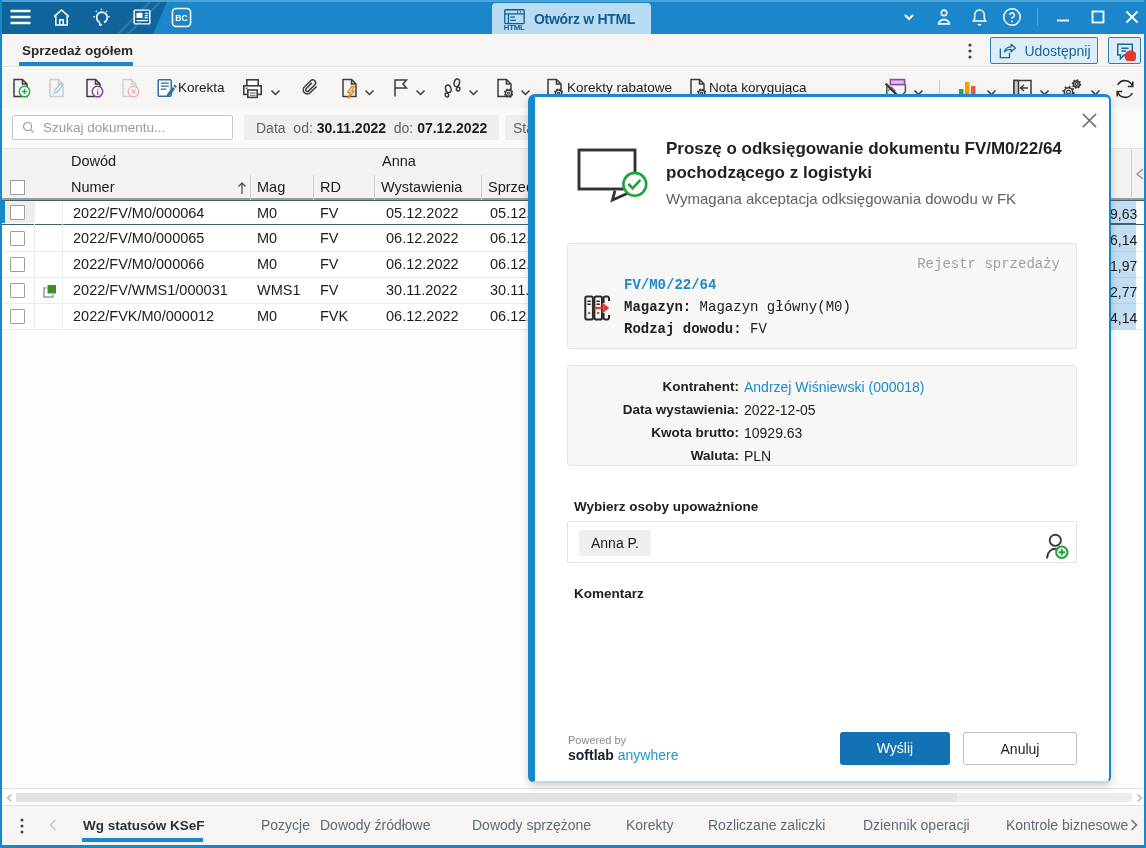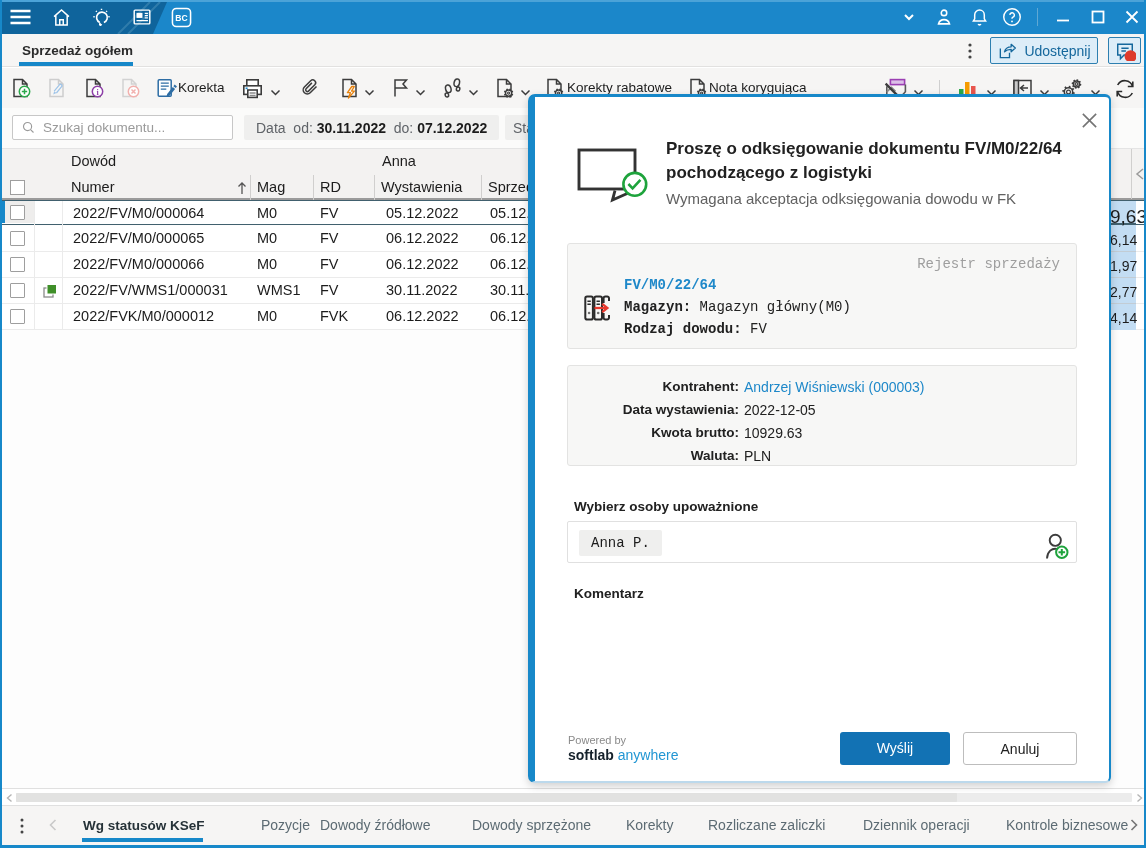--- a/index.html
+++ b/index.html
@@ -80,21 +80,21 @@
 .gbox { position:absolute; left:32px; width:510px; background:#f7f7f6; border:1px solid #e3e3e2; border-radius:3px; font-size:14px; }
 #gbox1 { top:146px; height:106px;font-family:Liberation Mono, monospace; }
 #gbox2 { top:268px; height:101px; }
 #gbox1 .regtxt { position:absolute; right:16px; top:12px; color:#9e9e9e; font-size:14px; }
 #gbox1 .lnk { position:absolute; left:56px; top:33px; color:#1e88c9; font-weight:bold; }
 #gbox1 .l2 { position:absolute; left:56px; top:55px; }
 #gbox1 .l3 { position:absolute; left:56px; top:77px; }
 #gbox2 .lbl { position:absolute; left:0; width:171px; text-align:right; font-weight:bold; font-size:13.5px; }
 #gbox2 .val { position:absolute; left:176px; }
 #wyb { position:absolute; left:39px; top:402px; font-weight:bold; font-size:13.5px; }
-#persons { position:absolute; left:32px; top:424px; width:510px; height:42px; background:#fff; border:1px solid #e0e0e0; border-radius:2px;font-family:Liberation Mono, monospace; }
+#persons { position:absolute; left:32px; top:424px; width:510px; height:42px; background:#fff; border:1px solid #e0e0e0; border-radius:2px; }
 #persons .chip { position:absolute; left:11px; top:8px; height:26px; background:#efefee; border-radius:2px; padding:0 12px; line-height:26px; font-size:14px; color:#1c1c1c; }
 #kom { position:absolute; left:39px; top:489px; font-weight:bold; font-size:13.5px; }
 #textarea { position:absolute; left:32px; top:511px; width:510px; height:115px; background:#fff; border:2px solid #1976b8; border-radius:2px; }
 #textarea .txt { position:absolute; left:12px; top:11px; font-size:14px; color:#212121; }
 #powered { position:absolute; left:33px; top:637px; }
 #powered .p1 { font-size:11px; color:#8a8a8a; }
 #powered .p2 { font-size:14px; font-weight:bold; color:#15212b; letter-spacing:0; margin-top:1px; }
 #powered .p2 span { color:#2196d3; font-weight:normal; }
 #btn-send { position:absolute; left:305px; top:635px; width:110px; height:33px; background:#1272b4; border-radius:3px; color:#fff; font-size:14px; text-align:center; line-height:33px; }
 #btn-cancel { position:absolute; left:428px; top:635px; width:114px; height:33px; background:#fff; border:1px solid #bdbdbd; border-radius:3px; color:#212121; font-size:14px; text-align:center; line-height:33px; }
@@ -132,20 +132,30 @@
       <rect x="6" y="7.5" width="6.5" height="5.5" fill="#fff" stroke="none"></rect>
       <path d="M15 8h3.5 M15 10.5h3.5 M15 13h3.5 M6 16h12.5" stroke-width="1.4"></path>
     </svg>
   </div>
   <div class="tb-ico" style="left:170px;width:22px;">
     <svg width="21" height="21" viewBox="0 0 22 22" fill="none">
       <rect x="1.5" y="1.5" width="19" height="19" rx="4" stroke="#fff" stroke-width="1.6"></rect>
       <text x="11" y="15" font-family="Liberation Sans" font-size="9" font-weight="bold" fill="#fff" text-anchor="middle">BC</text>
     </svg>
   </div>
+  <div id="htmlbtn">
+    <svg width="26" height="24" viewBox="0 0 28 26" fill="none" stroke="#0d5d91" stroke-width="1.4">
+      <rect x="4" y="3" width="21" height="15" rx="1"></rect>
+      <path d="M4 7.5h21 M8 7.5v10.5 M10 11h5 M10 14.5h6"></path>
+      <circle cx="18" cy="5.3" r="0.8" fill="#0d5d91" stroke="none"></circle>
+          <circle cx="21" cy="5.3" r="0.8" fill="#0d5d91" stroke="none"></circle>
+      <text x="3" y="24.5" font-family="Liberation Sans" font-size="8.5" font-weight="bold" fill="#0d5d91" stroke="none">HTML</text>
+    </svg>
+    Otwórz w HTML
+  </div>
   <div class="tb-ico" style="left:900px;width:18px;">
     <svg width="14" height="14" viewBox="0 0 14 14">
           <path d="M3 5l4 4 4-4" stroke="#fff" stroke-width="2" fill="none"></path>
         </svg>
   </div>
   <div class="tb-ico" style="left:932px;width:24px;">
     <svg width="22" height="22" viewBox="0 0 24 24" fill="none" stroke="#fff" stroke-width="1.7">
           <circle cx="12" cy="7.5" r="3"></circle>
           <path d="M6 19.5 a6.2 6.2 0 0 1 12 0 z"></path>
         </svg>
@@ -423,21 +433,21 @@
     <div class="cell" style="left:255px;">M0</div>
     <div class="cell" style="left:318px;">FVK</div>
     <div class="cell" style="left:384px;">06.12.2022</div>
     <div class="cell" style="left:488px;">06.12.2022</div>
   </div>
   <div class="abs" style="left:1048px;top:52px;width:86px;height:128.5px;background:#c3ddf3;"></div>
   <div class="abs" style="left:1048px;top:74.2px;width:86px;height:1.5px;background:#41606e;"></div>
   <div class="abs" style="left:1048px;top:101.5px;width:86px;height:1px;background:#c2ccd4;"></div>
   <div class="abs" style="left:1048px;top:127.5px;width:86px;height:1px;background:#c2ccd4;"></div>
   <div class="abs" style="left:1048px;top:153.5px;width:86px;height:1px;background:#c2ccd4;"></div>
-  <div class="abs" style="left:1108px;top:56.5px;font-size:19px;color:#1c1c1c;">9,63</div>
+  <div class="abs" style="left:1108px;top:56.5px;font-size:14px;color:#1c1c1c;">9,63</div>
   <div class="abs" style="left:1108px;top:82.5px;font-size:14px;color:#1c1c1c;">6,14</div>
   <div class="abs" style="left:1108px;top:108.5px;font-size:14px;color:#1c1c1c;">1,97</div>
   <div class="abs" style="left:1108px;top:134.5px;font-size:14px;color:#1c1c1c;">2,77</div>
   <div class="abs" style="left:1108px;top:160.5px;font-size:14px;color:#1c1c1c;">4,14</div>
   <div class="abs" style="left:1129px;top:0;width:1px;height:50px;background:#d0cfce;"></div>
   <svg class="abs" style="left:1132px;top:18px;" width="12" height="14" viewBox="0 0 12 14">
         <path d="M9 2 3 7 l6 5" stroke="#9a9a9a" stroke-width="1.5" fill="none"></path>
       </svg>
 </div>
 
@@ -505,21 +515,21 @@
       <path d="M10.5 13 H22 " stroke="#e8392e" stroke-width="2.3"></path>
       <path d="M18.2 8.9 23.4 13 18.2 17.1" stroke="#e8392e" stroke-width="2.3" stroke-linejoin="miter"></path>
     </svg>
     <div class="lnk">FV/M0/22/64</div>
     <div class="l2"><b>Magazyn:</b> Magazyn główny(M0)</div>
     <div class="l3"><b>Rodzaj dowodu:</b> FV</div>
   </div>
 
   <div class="gbox" id="gbox2">
     <div class="lbl" style="top:13px;">Kontrahent:</div>
-        <div class="val" style="top:13px;color:#1e88c9;">Andrzej Wiśniewski (000003)</div>
+        <div class="val" style="top:13px;color:#1e88c9;">Andrzej Wiśniewski (000018)</div>
     <div class="lbl" style="top:36px;">Data wystawienia:</div>
         <div class="val" style="top:36px;">2022-12-05</div>
     <div class="lbl" style="top:59px;">Kwota brutto:</div>
         <div class="val" style="top:59px;">10929.63</div>
     <div class="lbl" style="top:82px;">Waluta:</div>
         <div class="val" style="top:82px;">PLN</div>
   </div>
 
   <div id="wyb">Wybierz osoby upoważnione</div>
   <div id="persons">

